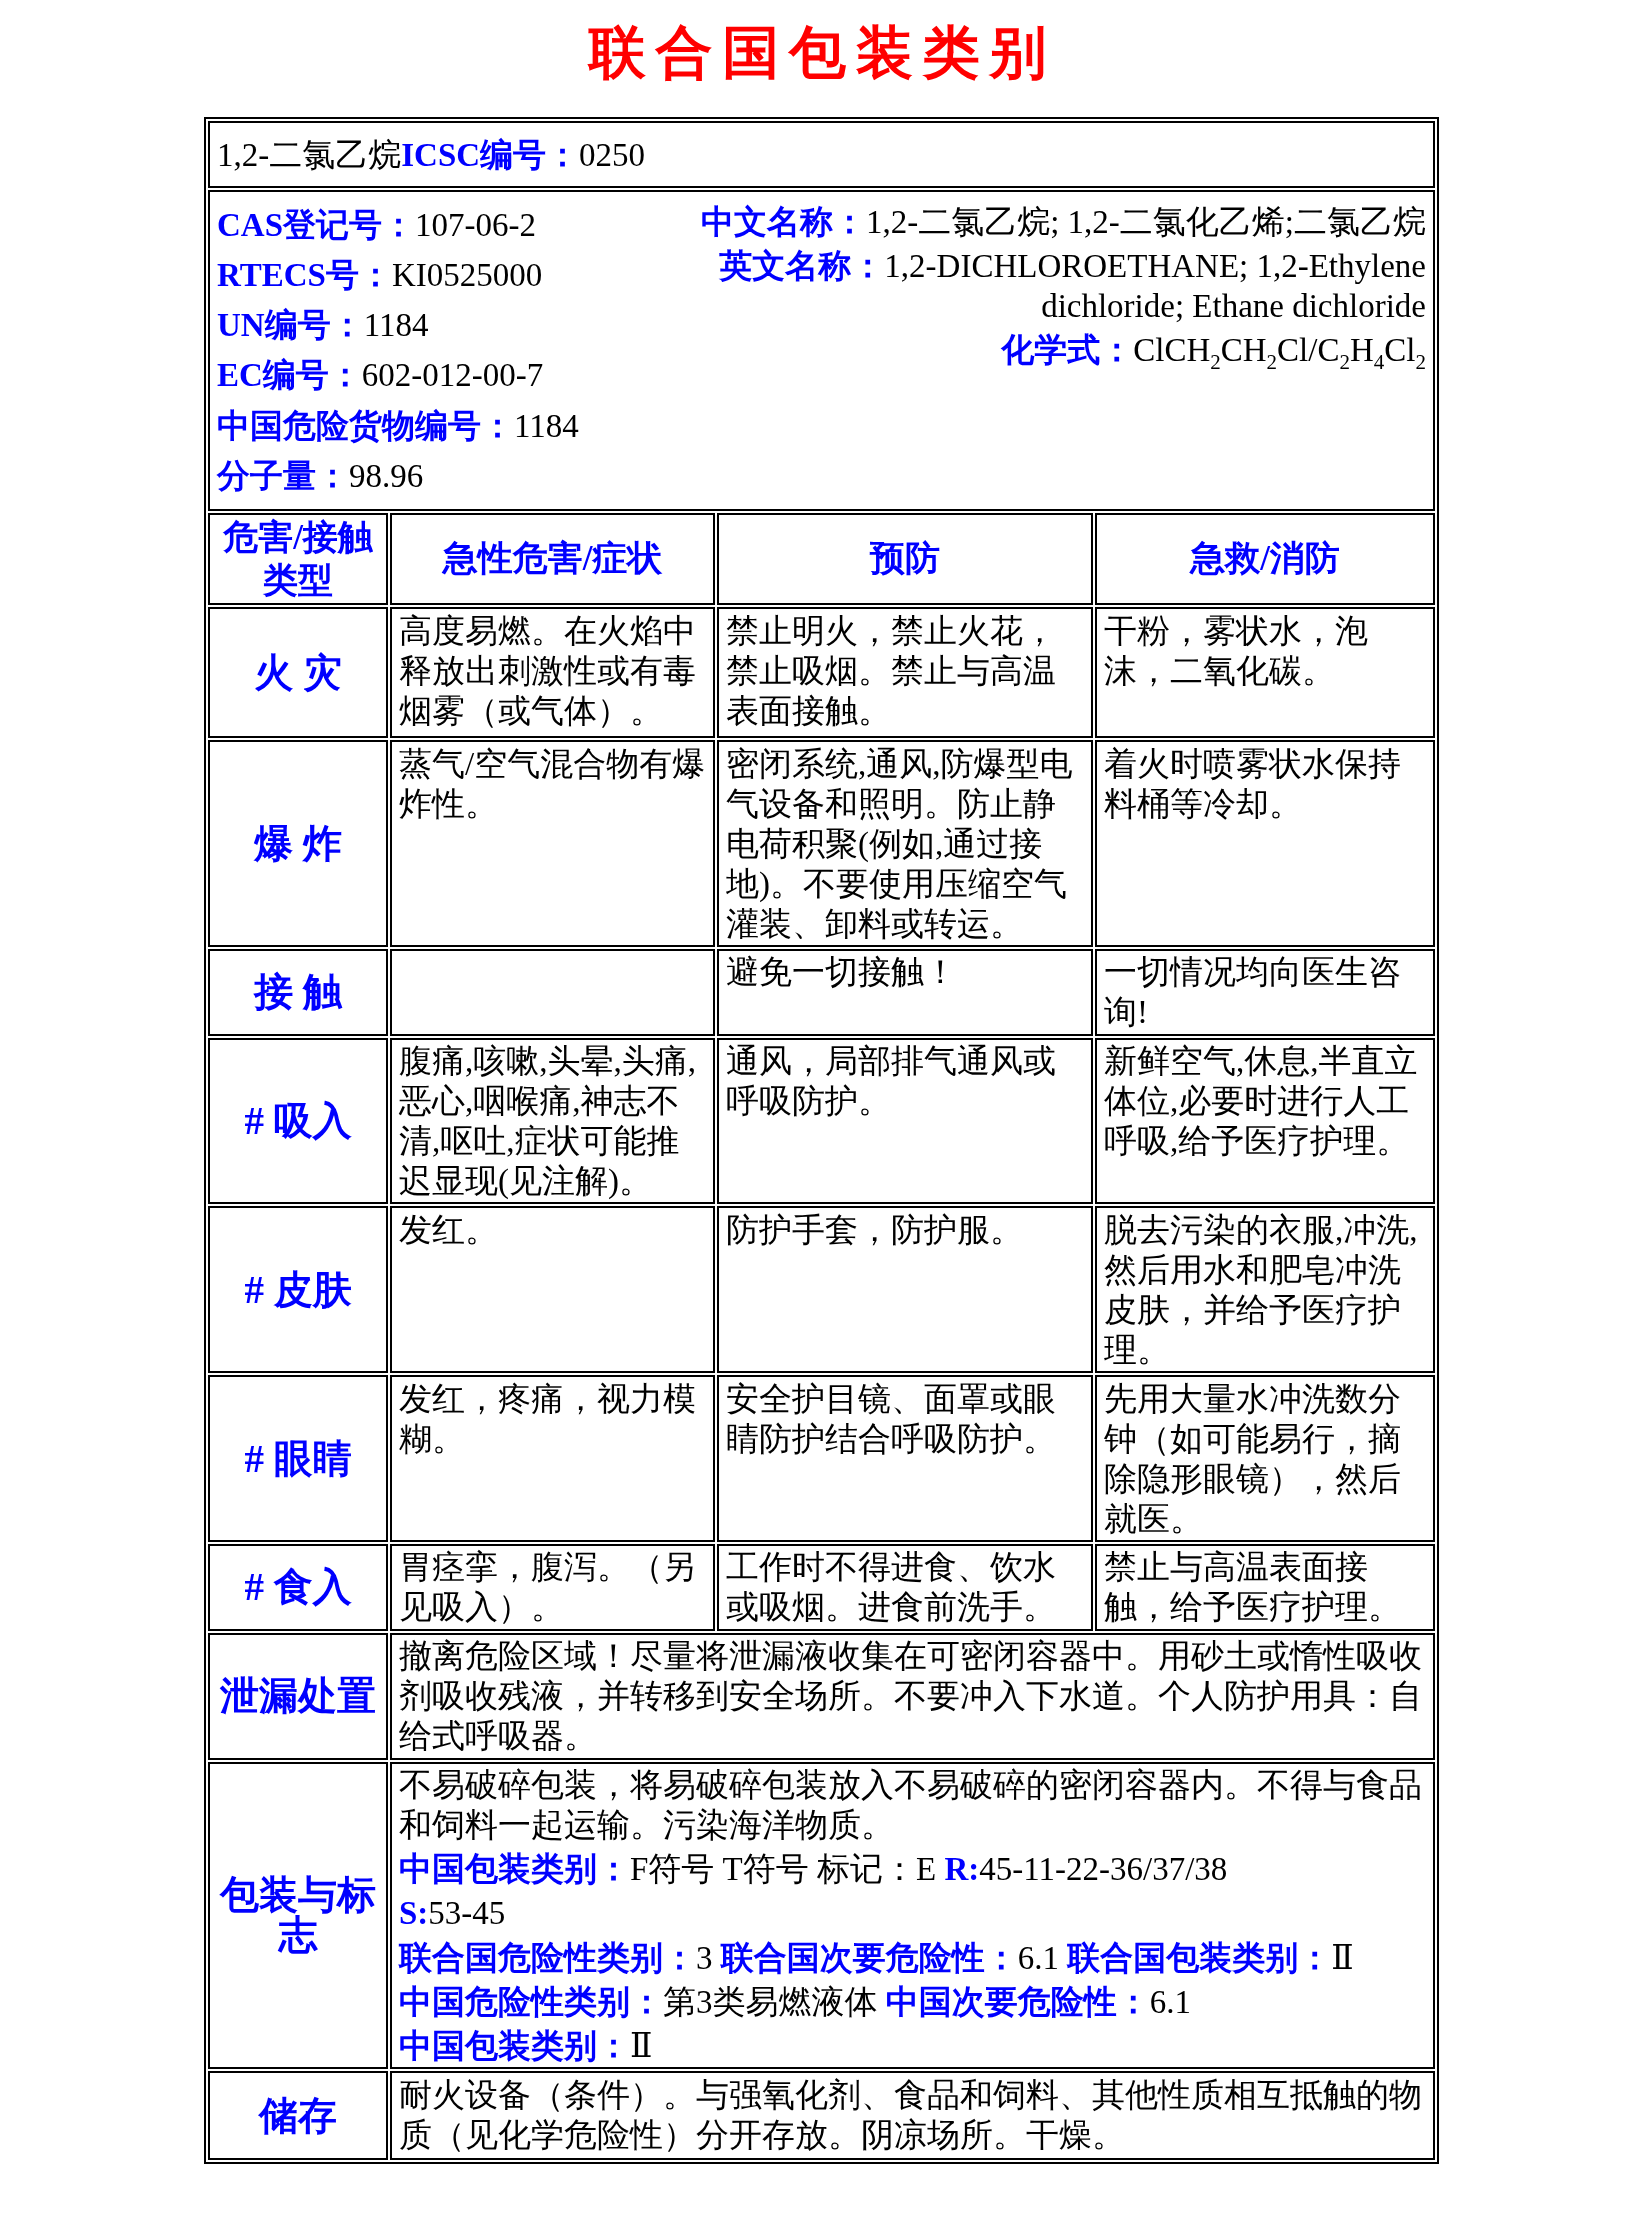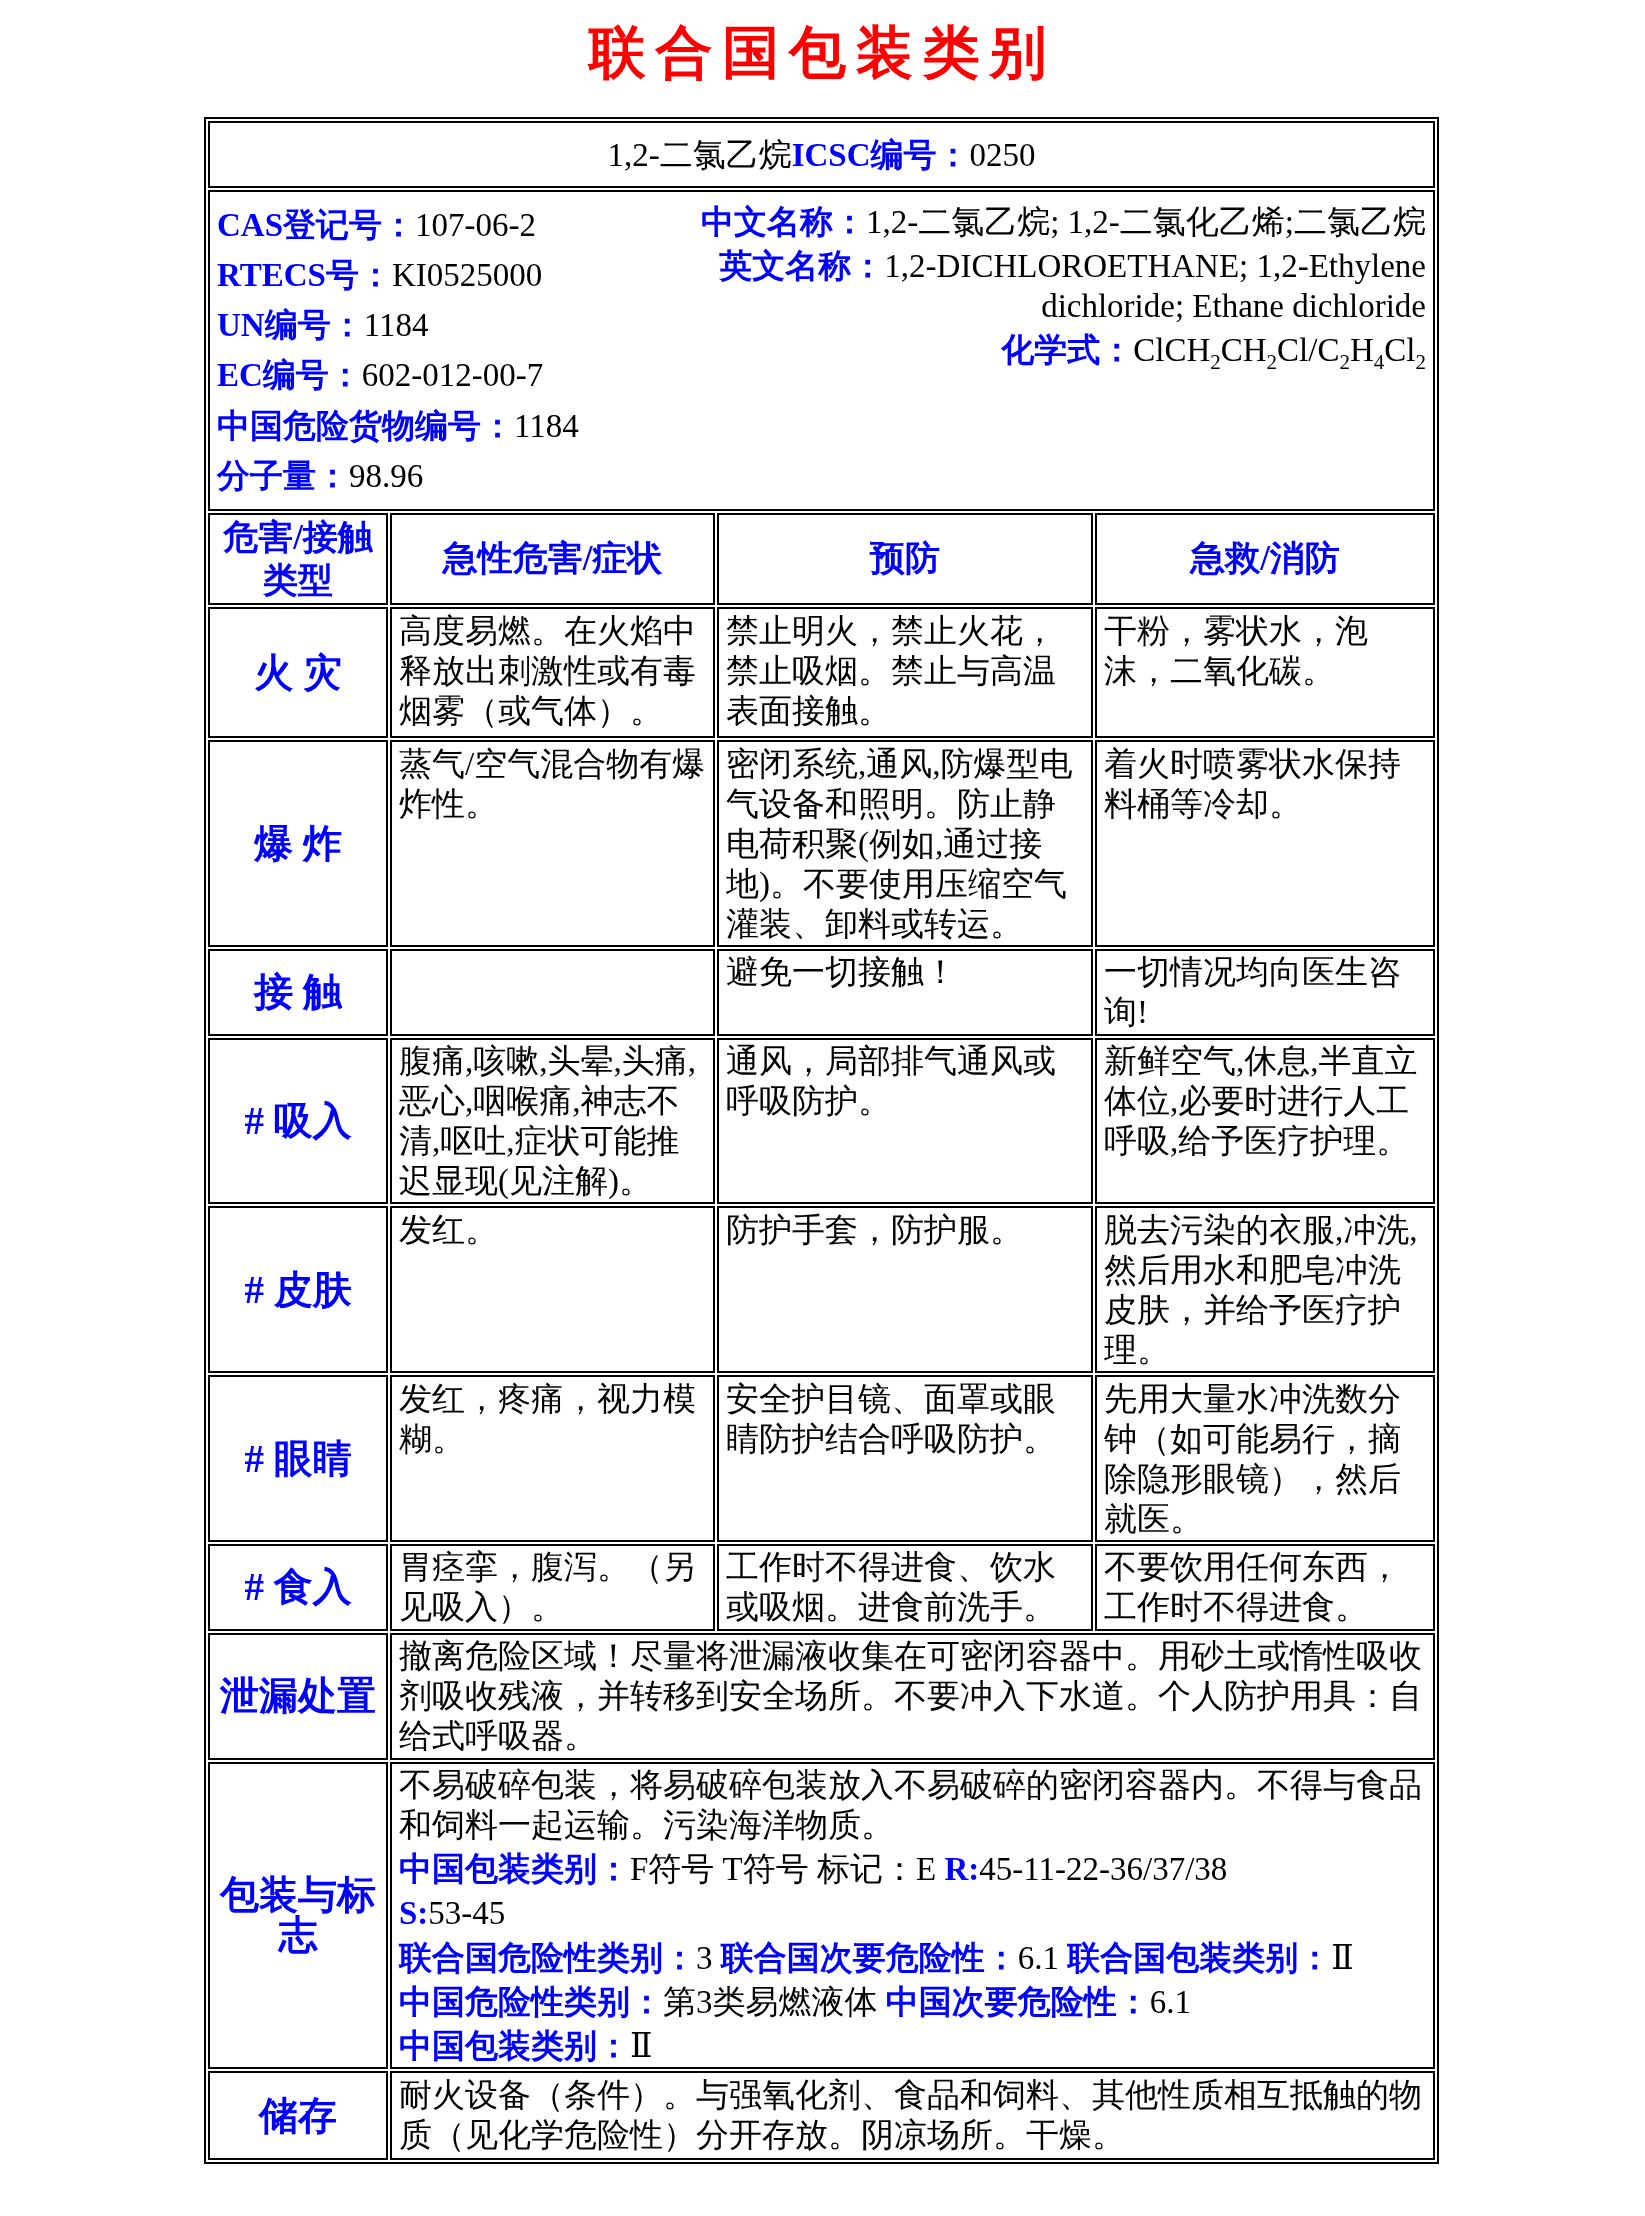--- a/index.html
+++ b/index.html
@@ -32,21 +32,21 @@
     line-height:40px;
     vertical-align:top;
     overflow:hidden;
     word-break:break-word;
   }
   .blue{color:#0000ff;font-weight:bold;}
   .seg-k{color:#000000;}
   .seg-b{color:#0000ff;font-weight:bold;}
   
   td.name-row{height:60px;vertical-align:middle;}
-  .name-flex{display:flex;justify-content:center;align-items:center;}
+  .name-flex{display:flex;justify-content:flex-start;align-items:center;}
   
   td.info-cell{height:266px;padding:5.6px 7px;}
   .info-flex{display:flex;}
   .info-left{width:446px;flex:0 0 446px;}
   .info-left .field{margin:4.2px 0;line-height:46px;}
   .info-right{flex:1;padding-left:4.2px;text-align:right;}
   .info-right .para{margin:4.2px 0;}
   .info-right .gap1{margin-top:46px;}
   .info-right .gap2{margin-top:42px;}
   sub{font-size:21px;}
@@ -161,21 +161,21 @@
   <tr class="r-eye">
     <td class="rowlabel"># 眼睛</td>
     <td>发红，疼痛，视力模糊。</td>
     <td>安全护目镜、面罩或眼睛防护结合呼吸防护。</td>
     <td>先用大量水冲洗数分钟（如可能易行，摘除隐形眼镜），然后就医。</td>
   </tr>
   <tr class="r-ing">
     <td class="rowlabel"># 食入</td>
     <td>胃痉挛，腹泻。（另见吸入）。</td>
     <td>工作时不得进食、饮水或吸烟。进食前洗手。</td>
-    <td>不要饮用任何东西，工作时不得进食。</td>
+    <td>禁止与高温表面接触，给予医疗护理。</td>
   </tr>
 
   <tr class="r-spill">
     <td class="rowlabel">泄漏处置</td>
     <td colspan="3">
           <div class="para"><span class="seg-k">撤离危险区域！尽量将泄漏液收集在可密闭容器中。用砂土或惰性吸收剂吸收残液，并转移到安全场所。不要冲入下水道。个人防护用具：自给式呼吸器。</span></div>
         </td>
   </tr>
   <tr class="r-pack">
     <td class="rowlabel">包装与标志</td>

